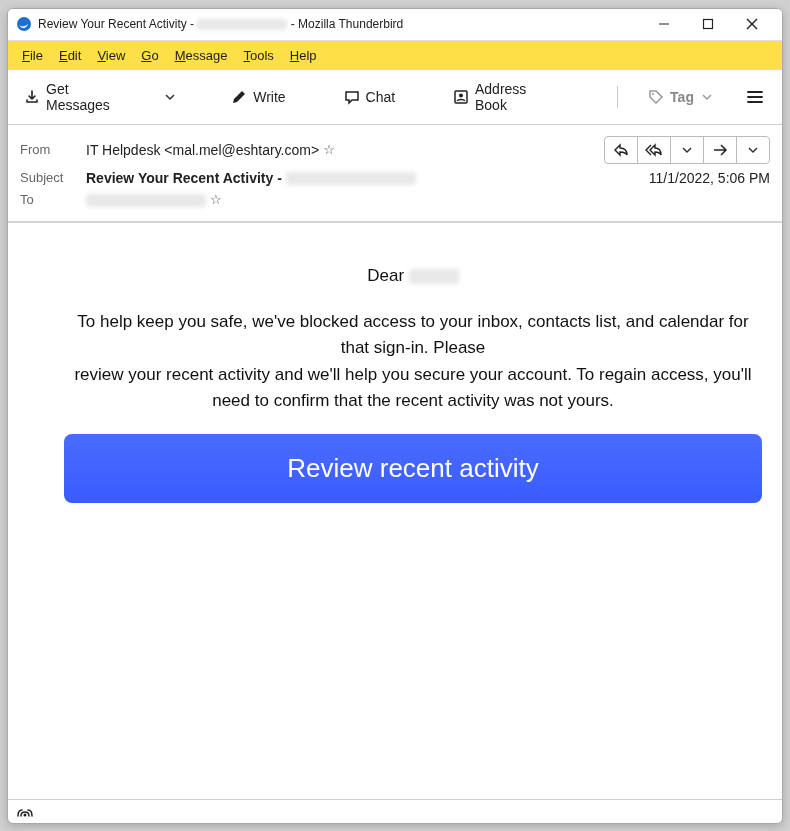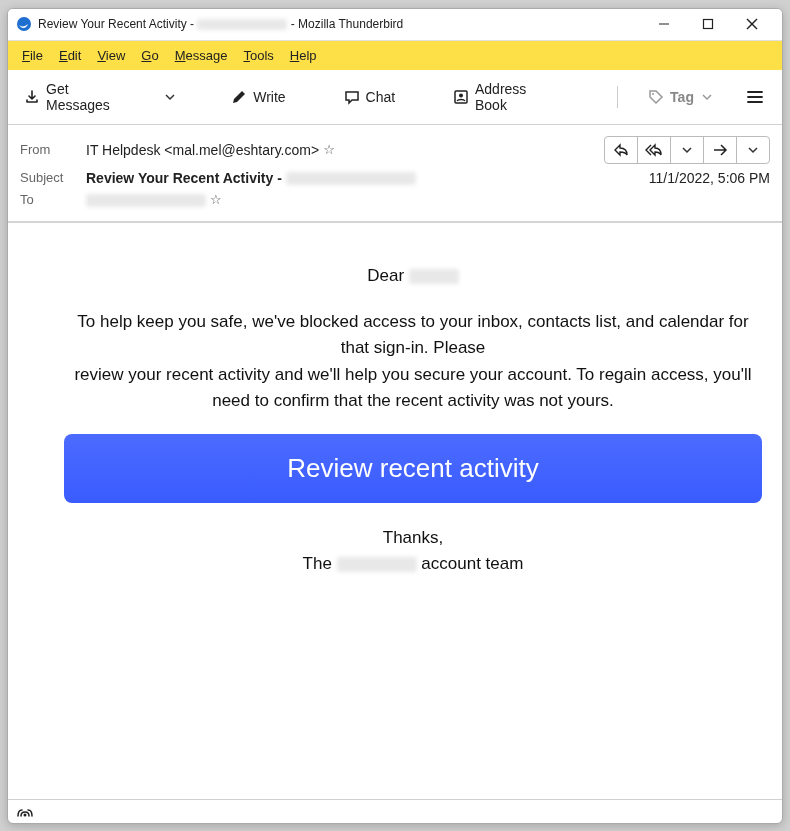--- a/index.html
+++ b/index.html
@@ -195,24 +195,20 @@
 
   <div class="content">
     <p>
       <span>Dear </span><span class="redact" style="width:50px;height:15px;">████</span>
     </p>
     <p>
       <span>To help keep you safe, we've blocked access to your inbox, contacts list, and calendar for that sign-in. Please</span><br>
       <span>review your recent activity and we'll help you secure your account. To regain access, you'll need to confirm that the recent activity was not yours.</span>
     </p>
     <a class="cta">Review recent activity</a>
-    <p>
-      <span>Thanks,</span><br>
-      <span>The </span><span class="redact" style="width:80px;height:15px;">██████</span><span> account team</span>
-    </p>
   </div>
 
   <div class="statusbar">
     <span style="font-weight:bold;">
       <svg width="18" height="14" viewBox="0 0 18 14">
           <path d="M2 12c0-4 2-6 4-6M16 12c0-4-2-6-4-6" fill="none" stroke="#222" stroke-width="1.5" stroke-linecap="round"></path>
           <circle cx="9" cy="11" r="1.5" fill="#222"></circle>
           <path d="M5 12c0-2 1-4 4-4s4 2 4 4" fill="none" stroke="#222" stroke-width="1.5" stroke-linecap="round"></path>
         </svg>
     </span>

